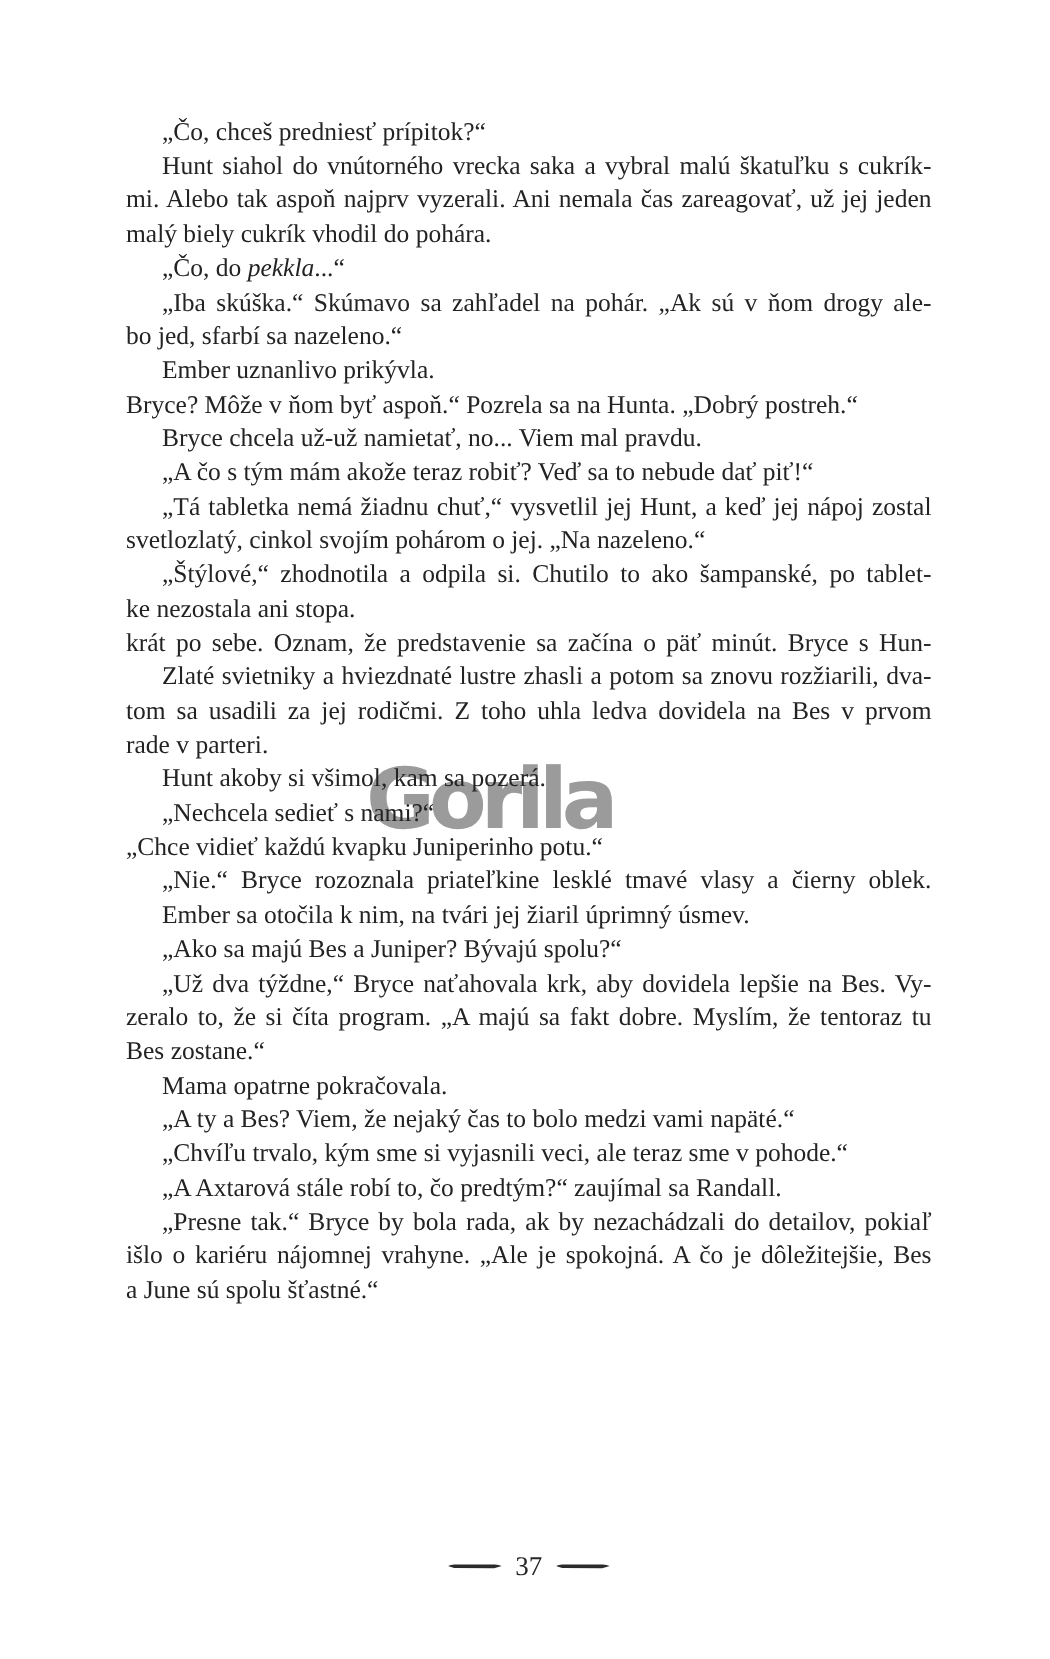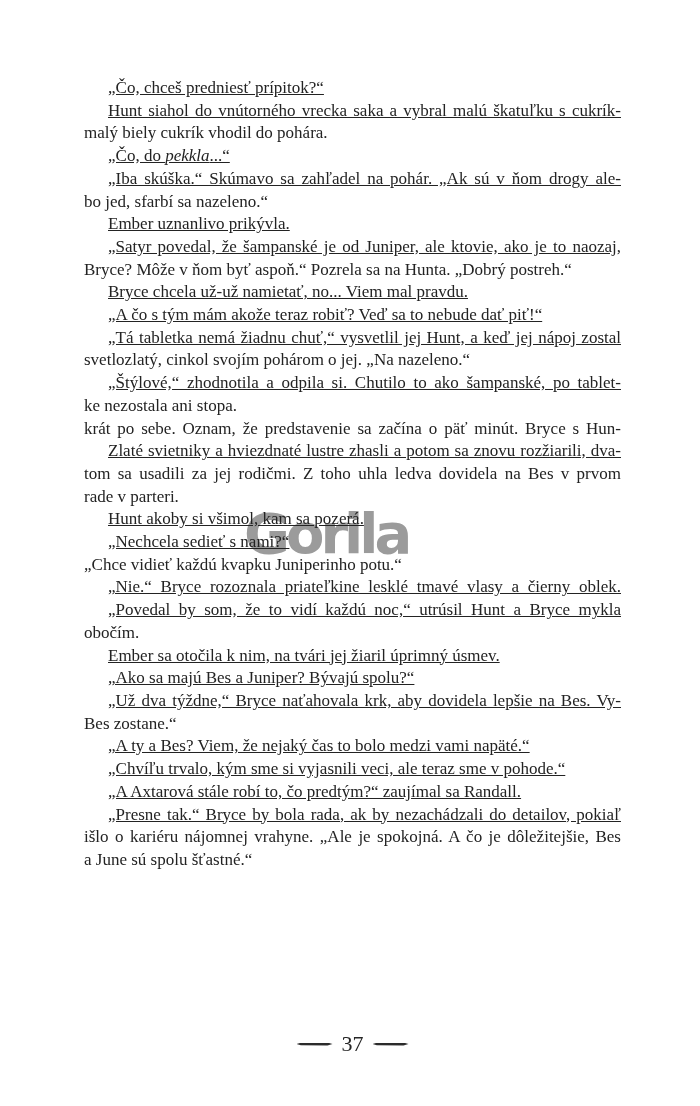--- a/index.html
+++ b/index.html
@@ -39,36 +39,36 @@
     font-size: 17px;
     line-height: 22.7px;
     color: #232323;
   }
   .para { margin: 0; }
   .line { text-align: left; }
   .line.fill {
     text-align: justify;
     text-align-last: justify;
   }
-  .line.indent { text-indent: 24px; text-decoration: underline; }
+  .line.indent { text-indent: 24px; }
   .line i { font-style: italic; }
   .page-footer {
     position: absolute;
     left: 84px;
     top: 1033px;
     width: 537px;
     z-index: 1;
     display: flex;
     align-items: center;
     justify-content: center;
     gap: 9px;
     color: #262626;
   }
   .pagenum {
-    font-size: 22px;
+    font-size: 18px;
     line-height: 22px;
   }
   .dash {
     display: inline-block;
     width: 36px;
     height: 3px;
     background: #2b2b2b;
     clip-path: polygon(0 50%, 12% 8%, 86% 0, 100% 50%, 86% 100%, 12% 92%);
   }
 </style>
@@ -77,34 +77,34 @@
 
 <div class="book-page" style="background: rgb(255, 255, 255);">
   <div class="watermark" style="color: rgb(155, 155, 155);">Gorila</div>
 
   <div class="page-text" style="color: rgb(35, 35, 35);">
       <div class="para">
         <div class="line indent">„Čo, chceš predniesť prípitok?“</div>
       </div>
       <div class="para">
         <div class="line fill indent">Hunt siahol do vnútorného vrecka saka a vybral malú škatuľku s cukrík-</div>
+        <div class="line fill">mi. Alebo tak aspoň najprv vyzerali. Ani nemala čas zareagovať, už jej jeden</div>
         <div class="line">malý biely cukrík vhodil do pohára.</div>
       </div>
       <div class="para">
         <div class="line indent">„Čo, do <i>pekkla</i>...“</div>
       </div>
       <div class="para">
         <div class="line fill indent">„Iba skúška.“ Skúmavo sa zahľadel na pohár. „Ak sú v ňom drogy ale-</div>
         <div class="line">bo jed, sfarbí sa nazeleno.“</div>
       </div>
       <div class="para">
         <div class="line indent">Ember uznanlivo prikývla.</div>
       </div>
       <div class="para">
-        <div class="line fill indent">„Satyr povedal, že šampanské je od Juniper, ale ktovie, ako je to naozaj,</div>
         <div class="line">Bryce? Môže v ňom byť aspoň.“ Pozrela sa na Hunta. „Dobrý postreh.“</div>
       </div>
       <div class="para">
         <div class="line indent">Bryce chcela už-už namietať, no... Viem mal pravdu.</div>
       </div>
       <div class="para">
         <div class="line indent">„A čo s tým mám akože teraz robiť? Veď sa to nebude dať piť!“</div>
       </div>
       <div class="para">
         <div class="line fill indent">„Tá tabletka nemá žiadnu chuť,“ vysvetlil jej Hunt, a keď jej nápoj zostal</div>
@@ -124,32 +124,32 @@
         <div class="line indent">Hunt akoby si všimol, kam sa pozerá.</div>
       </div>
       <div class="para">
         <div class="line indent">„Nechcela sedieť s nami?“</div>
       </div>
       <div class="para">
         <div class="line">„Chce vidieť každú kvapku Juniperinho potu.“</div>
         <div class="line fill indent">„Nie.“ Bryce rozoznala priateľkine lesklé tmavé vlasy a čierny oblek.</div>
       </div>
       <div class="para">
-        <div class="line fill indent">„Povedal by som, že to vidí každú noc,“ utrúsil Hunt a Bryce mykla</div>
-        <div class="line">obočím.</div>
-      </div>
-      <div class="para">
         <div class="line indent">Ember sa otočila k nim, na tvári jej žiaril úprimný úsmev.</div>
       </div>
       <div class="para">
         <div class="line indent">„Ako sa majú Bes a Juniper? Bývajú spolu?“</div>
       </div>
       <div class="para">
         <div class="line fill indent">„Už dva týždne,“ Bryce naťahovala krk, aby dovidela lepšie na Bes. Vy-</div>
+        <div class="line fill">zeralo to, že si číta program. „A majú sa fakt dobre. Myslím, že tentoraz tu</div>
         <div class="line">Bes zostane.“</div>
+      </div>
+      <div class="para">
+        <div class="line indent">Mama opatrne pokračovala.</div>
       </div>
       <div class="para">
         <div class="line indent">„A ty a Bes? Viem, že nejaký čas to bolo medzi vami napäté.“</div>
       </div>
       <div class="para">
         <div class="line indent">„Chvíľu trvalo, kým sme si vyjasnili veci, ale teraz sme v pohode.“</div>
       </div>
       <div class="para">
         <div class="line indent">„A Axtarová stále robí to, čo predtým?“ zaujímal sa Randall.</div>
       </div>

